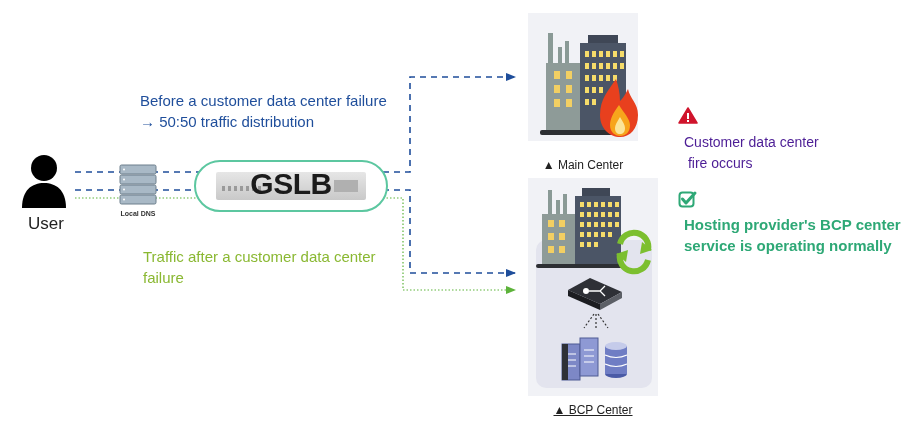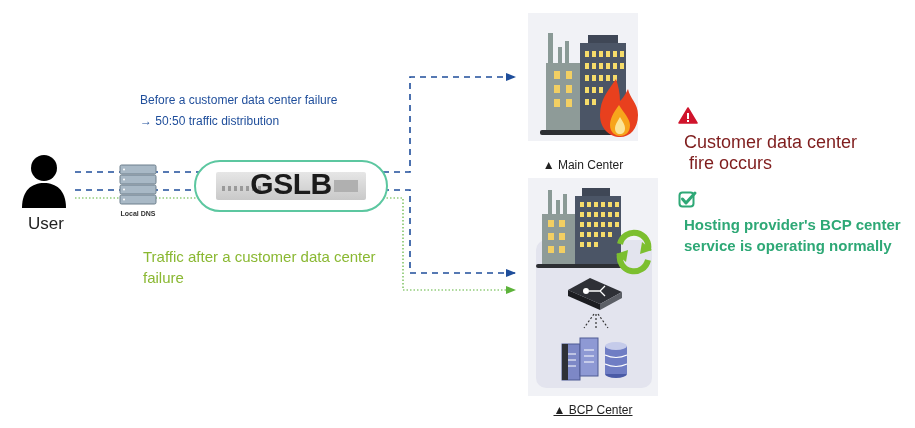--- a/index.html
+++ b/index.html
@@ -1,21 +1,21 @@
 <!DOCTYPE html>
 <html><head>
 <meta charset="utf-8">
 <style>
   html,body{margin:0;padding:0;background:#fff;}
   body{width:915px;height:428px;position:relative;overflow:hidden;font-family:"Liberation Sans",sans-serif;}
   .abs{position:absolute;}
   #lines{position:absolute;left:0;top:0;}
-  .txt-blue{color:#1f4e9b;font-size:12px;line-height:21px;font-weight:500;}
+  .txt-blue{color:#1f4e9b;font-size:15px;line-height:21px;font-weight:500;}
   .txt-green{color:#8ab832;font-size:15px;line-height:21px;}
-  .txt-red{color:#7f1d1d;font-size:18px;line-height:21px;}
+  .txt-red{color:#4c1d95;font-size:14px;line-height:21px;}
   .txt-teal{color:#2ea876;font-size:15px;line-height:21px;font-weight:bold;}
   .caption{font-size:12px;color:#222;}
   .panel{background:#f1f2f6;}
   .gslb-label{font-weight:900;font-size:30px;color:#1b1b1b;letter-spacing:-0.5px;}
 </style>
 </head>
 <body>
 
 <svg id="lines" width="915" height="428">
   <defs>

